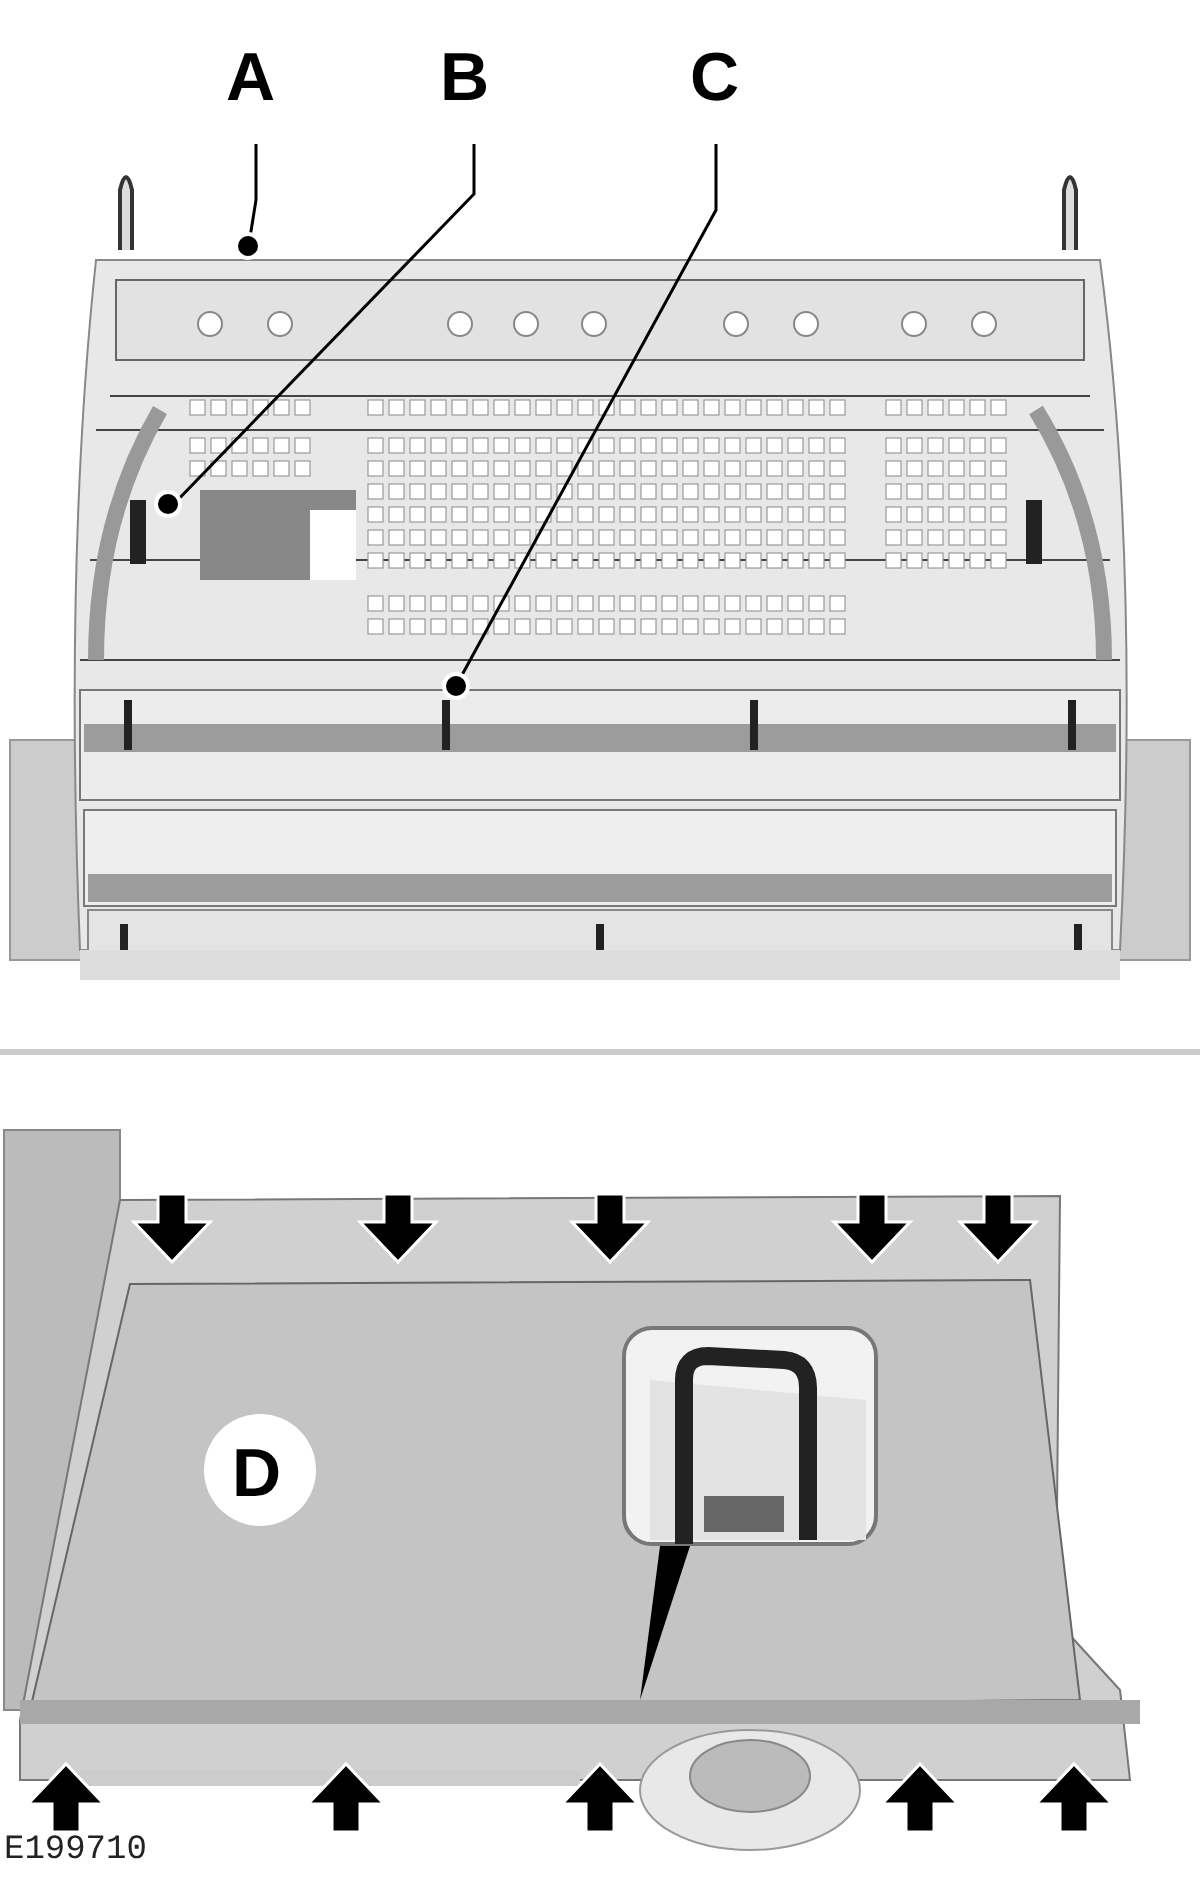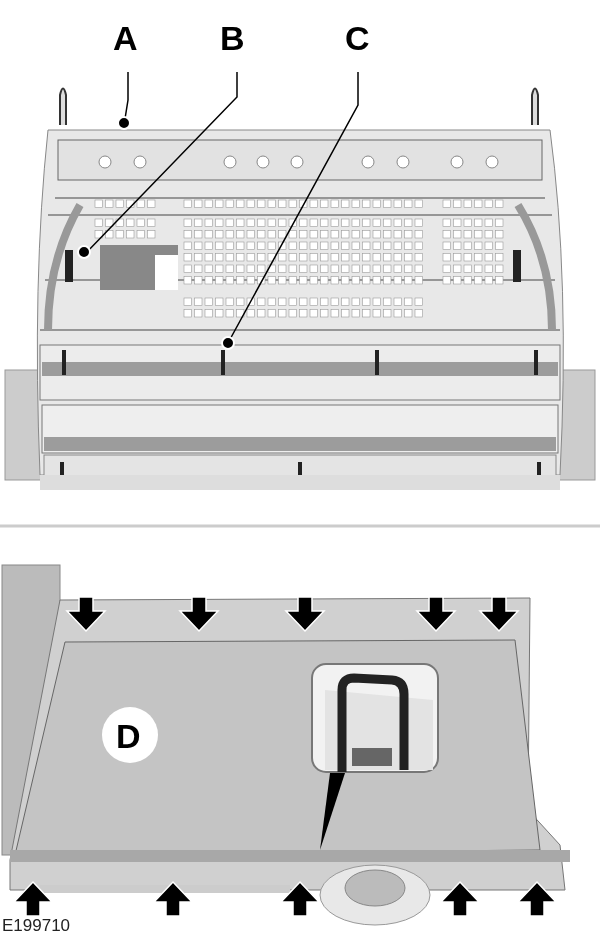--- a/index.html
+++ b/index.html
@@ -1,19 +1,19 @@
 <!DOCTYPE html>
 <html><head>
 <meta charset="utf-8">
 <style>
   html,body{margin:0;padding:0;background:#fff;}
   body{width:600px;height:945px;position:relative;overflow:hidden;font-family:"Liberation Sans",sans-serif;}
   svg{position:absolute;left:0;top:0;}
   .callout{font-family:"Liberation Sans",sans-serif;font-weight:bold;font-size:34px;fill:#000;}
-  .fig{position:absolute;left:2px;top:916px;font-size:17px;color:#222;font-family:Liberation Sans, sans-serif;}
+  .fig{position:absolute;left:2px;top:916px;font-size:17px;color:#222;font-family:Liberation Mono, monospace;}
 </style>
 </head>
 <body>
 
 <svg width="600" height="945" viewBox="0 0 600 945">
 
   <g>
 
     <rect x="5" y="370" width="40" height="110" fill="#ccc" stroke="#999"></rect>
     <rect x="555" y="370" width="40" height="110" fill="#ccc" stroke="#999"></rect>

